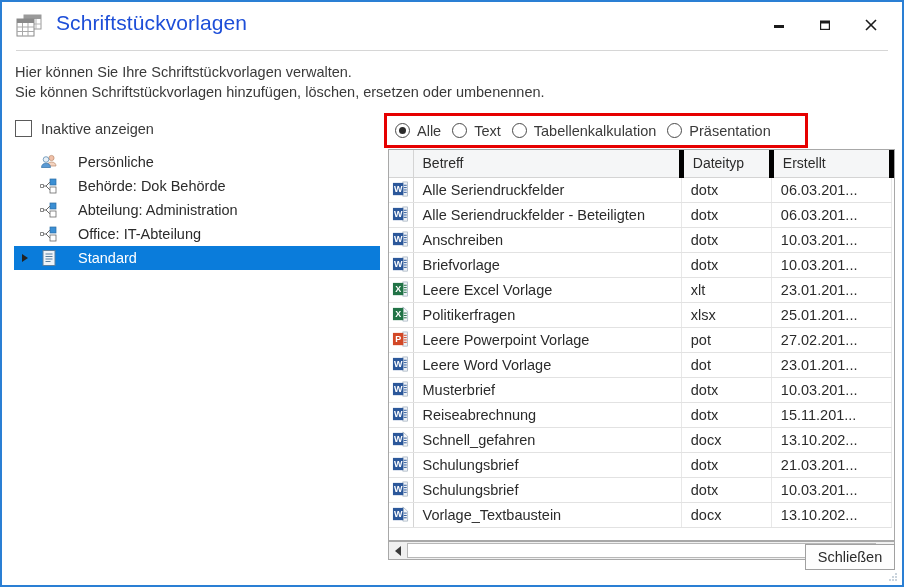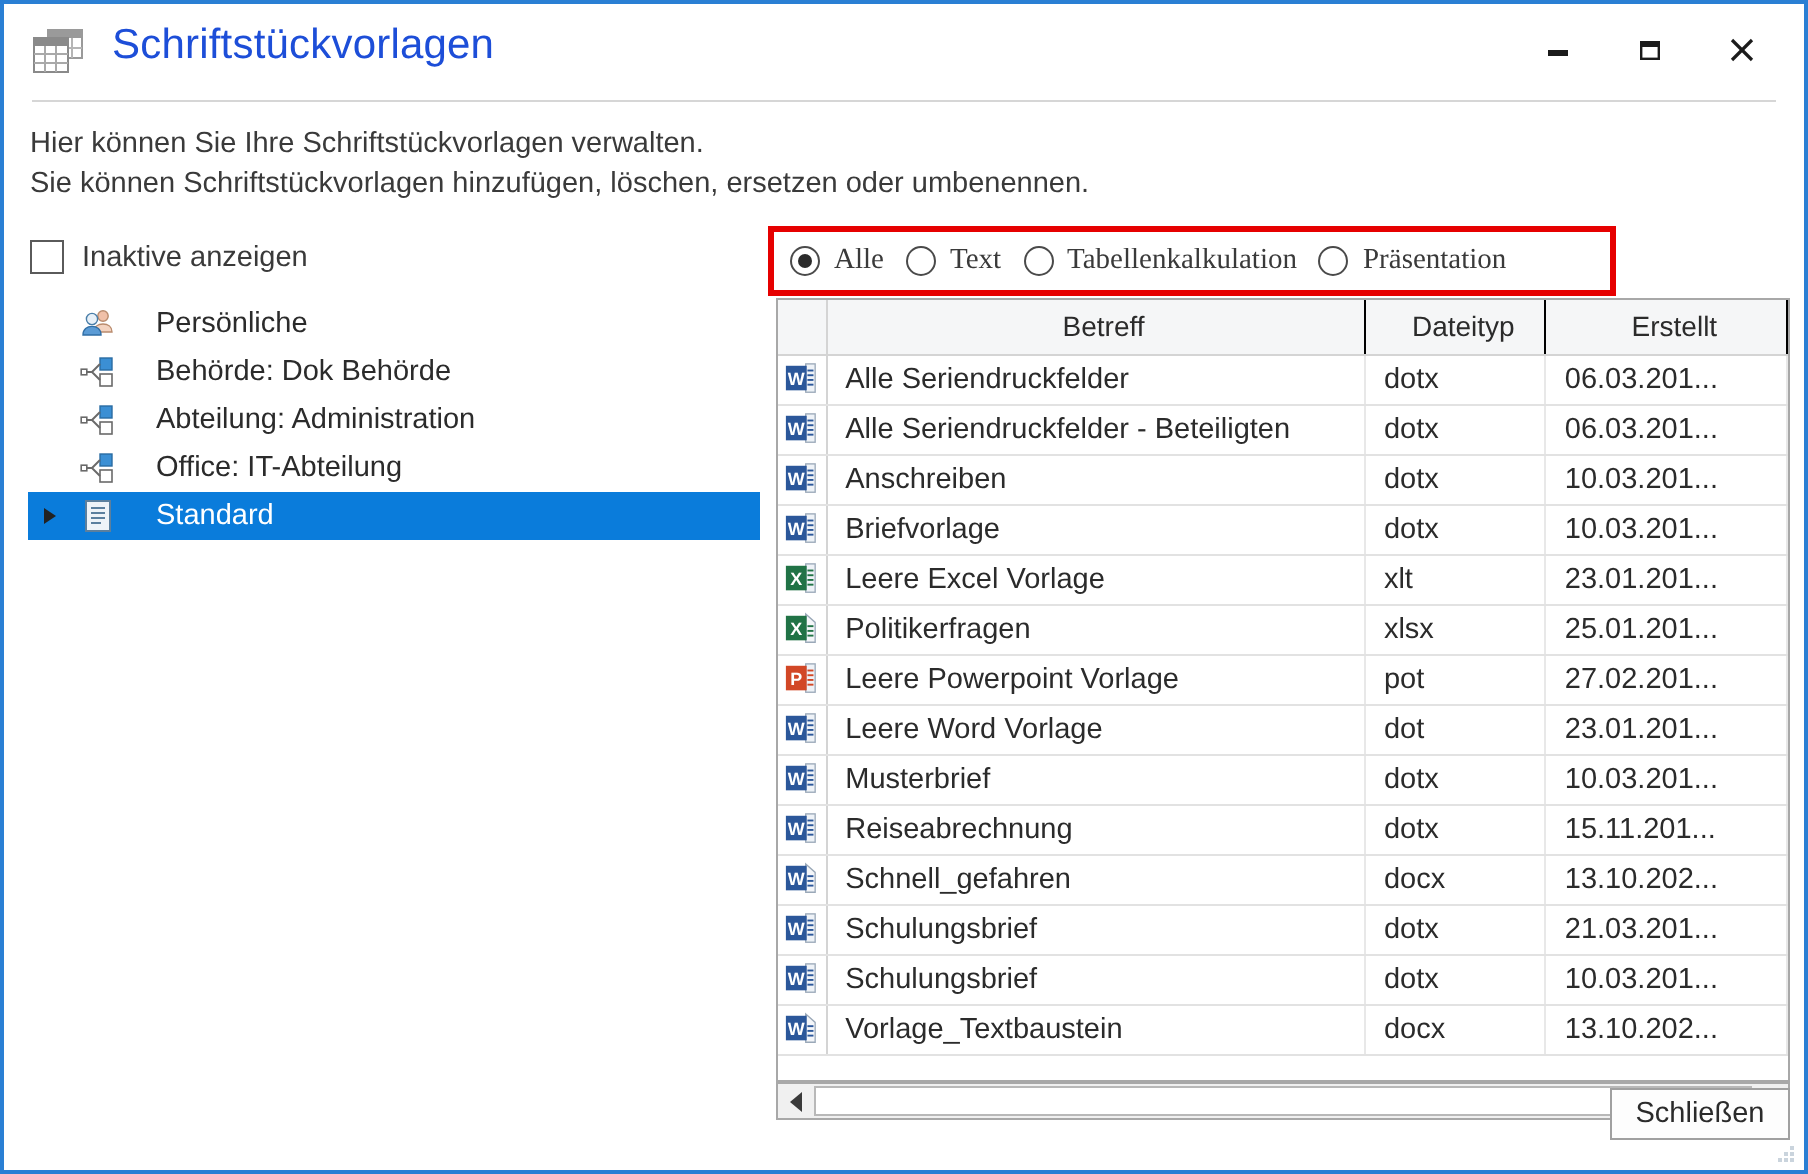--- a/index.html
+++ b/index.html
@@ -39,21 +39,21 @@
   .cb-row { position:absolute; left:13px; top:118px; display:flex; align-items:flex-end; }
   .cbox {
     width:17px; height:17px; border:1px solid #5a5a5a; background:#fff;
     display:inline-block;
   }
   .cb-label { margin-left:9px; font-size:14.5px; color:#3a3a3a; }
   
   .radio-band {
     position:absolute; left:382px; top:111px; width:424px; height:35px;
     border:3px solid #e60000; background:#fff;
-    display:flex; align-items:center; padding-left:8px;font-family:Liberation Serif, serif;
+    display:flex; align-items:center; padding-left:8px;
   }
   .radio-item { display:flex; align-items:center; margin-right:11px; white-space:nowrap; }
   .radio {
     width:15px; height:15px; border-radius:50%;
     border:1.6px solid #4a4a4a; background:#fff;
     display:inline-block; position:relative; flex:none;
   }
   .radio.on::after {
     content:""; position:absolute; left:3px; top:3px;
     width:7px; height:7px; border-radius:50%; background:#2b2b2b;
@@ -72,23 +72,23 @@
     border-left:6px solid #2b2b2b; border-top:4.5px solid transparent; border-bottom:4.5px solid transparent;
   }
   .tree-item.selected .tree-arrow { border-left-color:#222; }
   
   .table-wrap {
     position:absolute; left:386px; top:147px; width:507px; height:392px;
     border:1px solid #a8a8a8; background:#fff; overflow:hidden;
   }
   table { border-collapse:collapse; width:100%; table-layout:fixed; }
   thead th {
-    height:27px; background:#f5f6f7; border-right:1px solid #000000;
+    height:27px; background:#f5f6f7; border-right:5px solid #000000;
     border-bottom:1px solid #d4d4d4; font-weight:normal; font-size:14px;
-    color:#2b2b2b; text-align:center; padding-left:9px;
+    color:#2b2b2b; text-align:left; padding-left:9px;
   }
   tbody td {
     height:25px; border-bottom:1px solid #e2e2e2; border-right:1px solid #e8e8e8;
     font-size:14.5px; color:#2b2b2b; padding-left:9px;
     white-space:nowrap; overflow:hidden;
   }
   td.icon-cell, th.icon-cell { padding:0; text-align:center; border-right:1px solid #d4d4d4; }
   .col-icon { width:24px; }
   .col-betreff { width:268px; }
   .col-typ { width:90px; }

